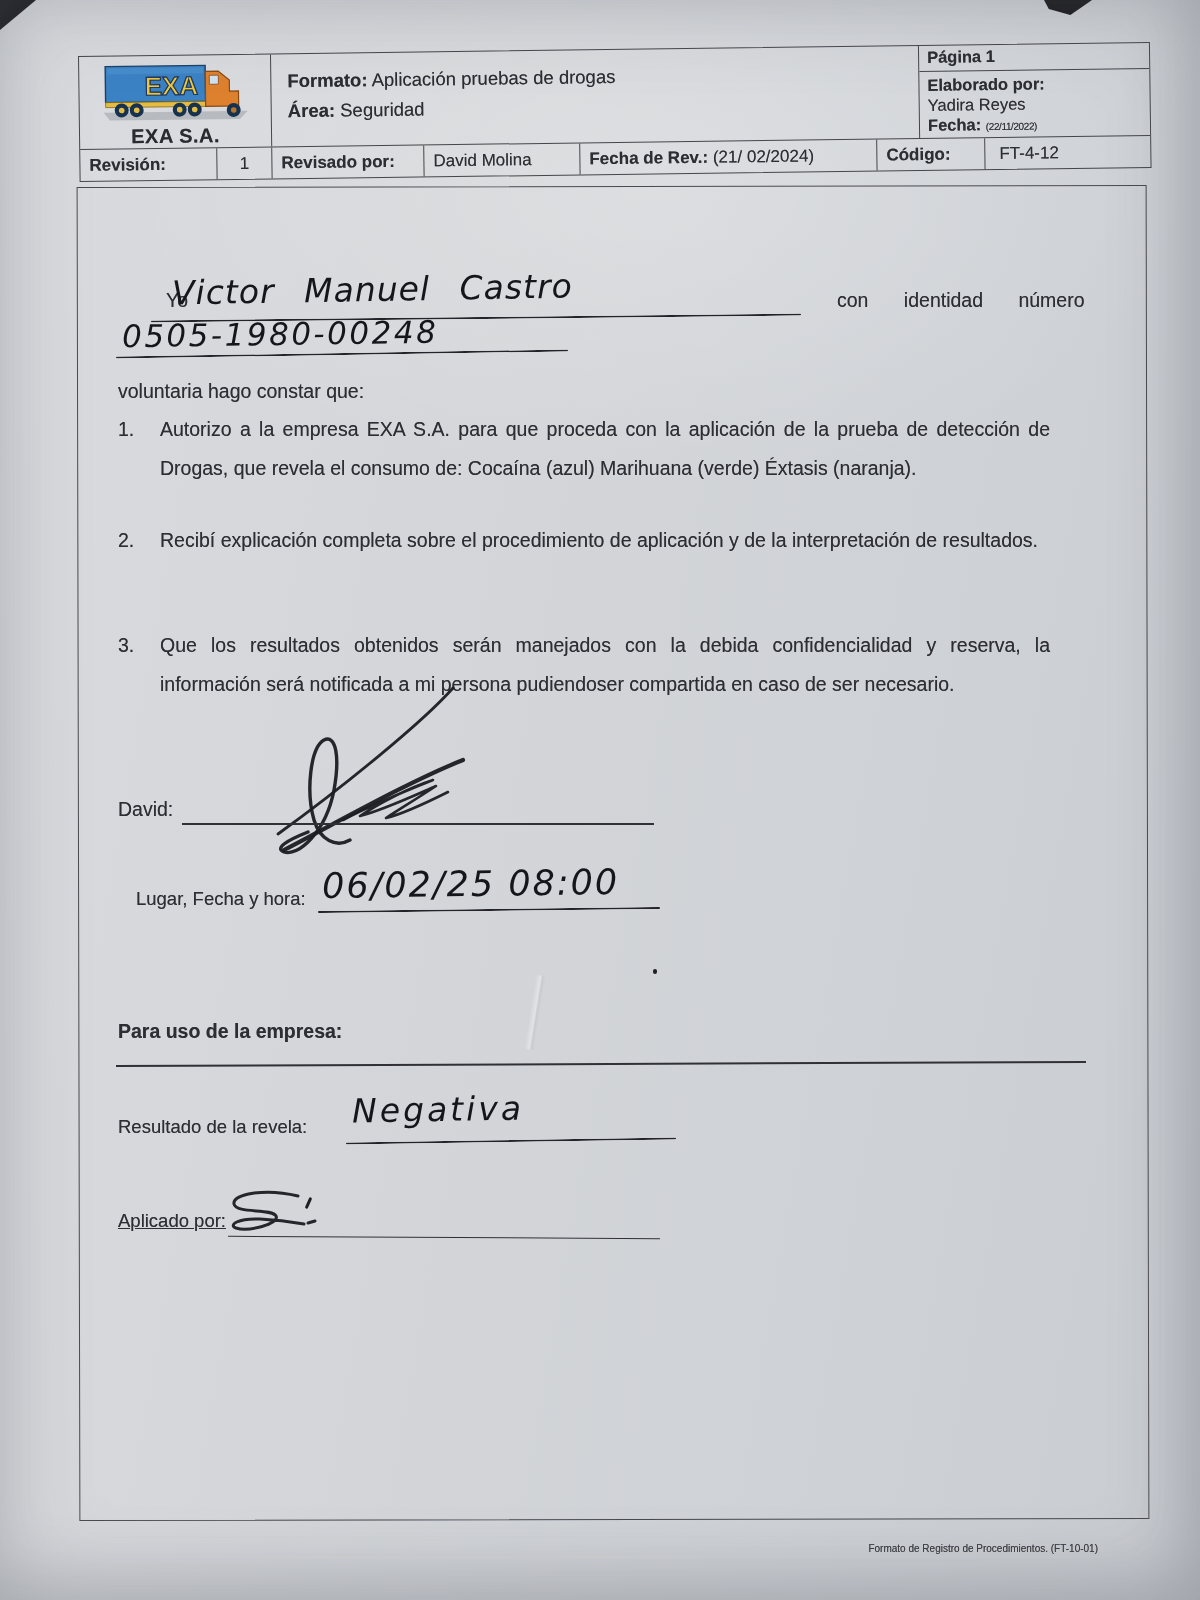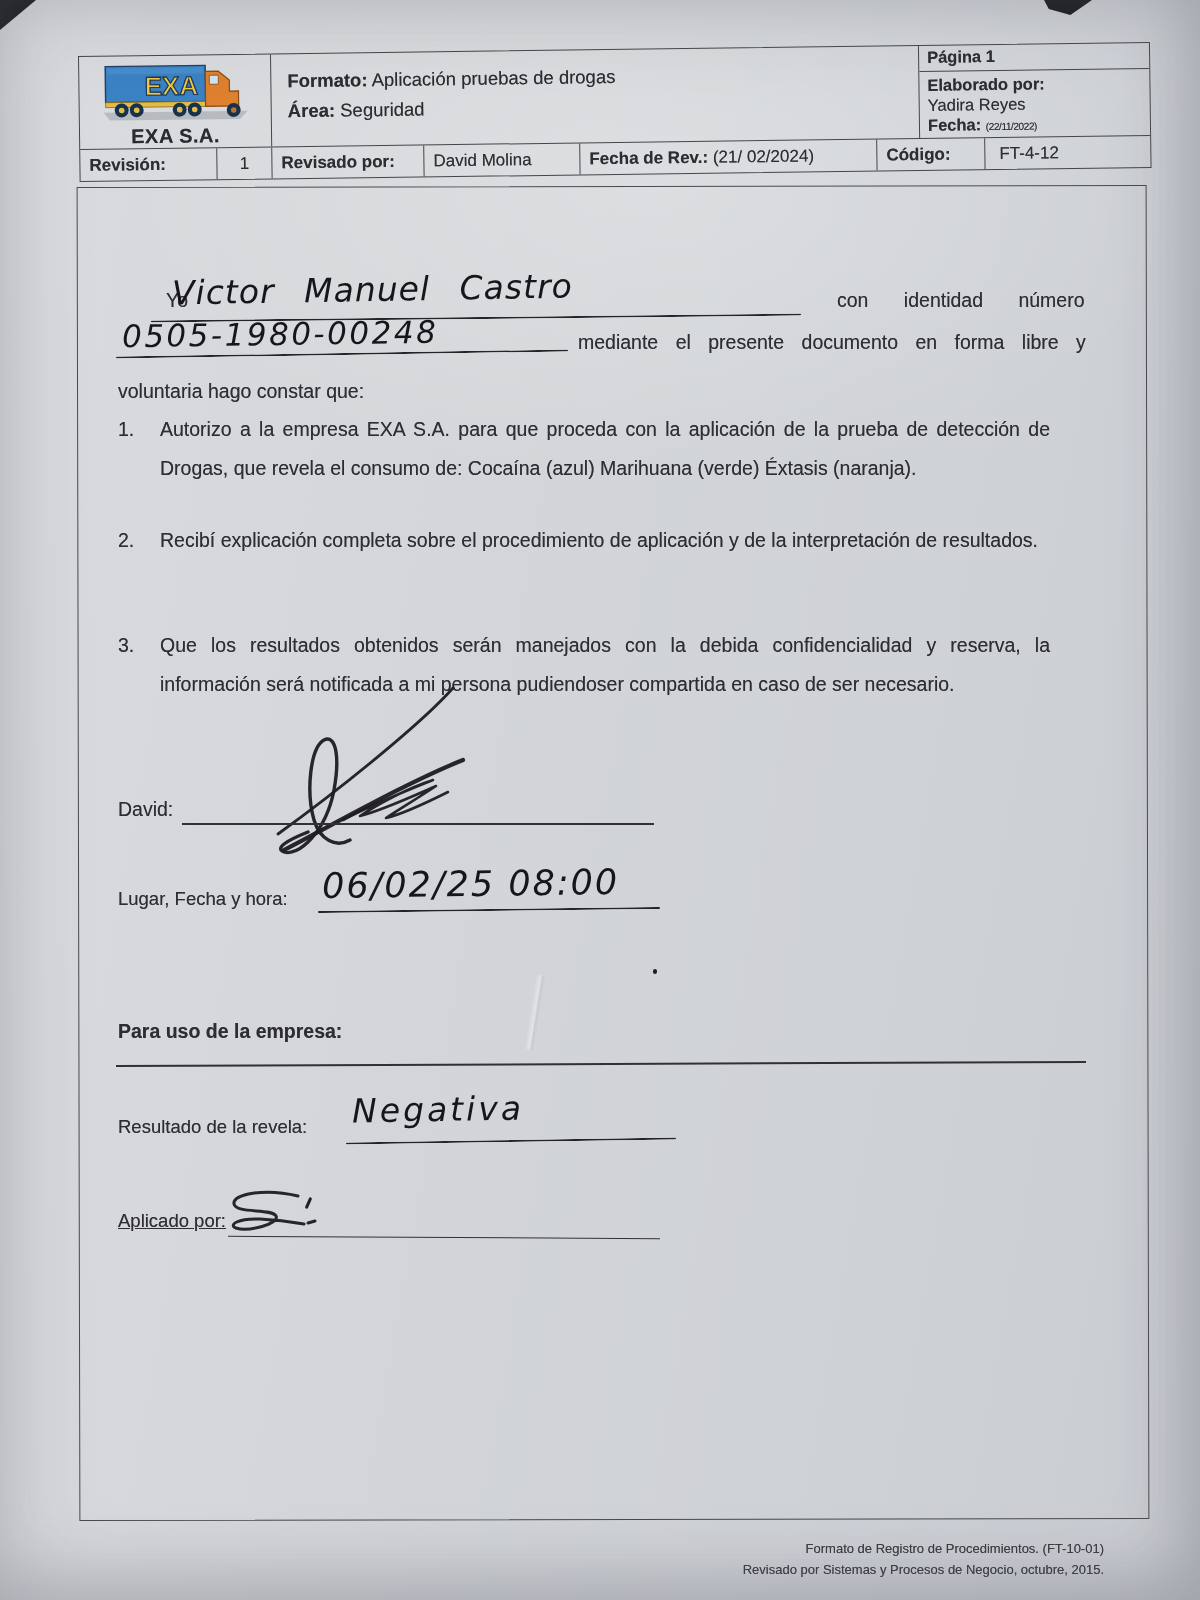--- a/index.html
+++ b/index.html
@@ -55,22 +55,22 @@
 
   .line{position:absolute;border-top:2.2px solid #303036;height:0;}
   .penline{position:absolute;border-top:2.6px solid #232329;height:0;border-radius:2px;}
 
   .hw{font-family:"DejaVu Sans", sans-serif;font-style:italic;color:#15151b;white-space:nowrap;}
 
   .item{position:absolute;left:118px;display:flex;line-height:39px;font-size:19.5px;}
   .item-num{width:42px;flex-shrink:0;}
   .item-text{width:890px;text-align:justify;text-align-last:left;}
 
-  .footer{position:absolute;left:14px;top:1538px;width:1090px;text-align:right;
-    font-size:13px;line-height:21px;color:#3c3c42;}
+  .footer{position:absolute;left:8px;top:1538px;width:1090px;text-align:right;
+    font-size:10px;line-height:21px;color:#3c3c42;}
 
   .ink-dot{position:absolute;left:653px;top:969px;width:4px;height:5px;background:#202026;border-radius:2px;}
   .apl-tick{position:absolute;left:307px;top:1197px;width:3px;height:12px;background:#1e1e24;
     border-radius:2px;transform:rotate(24deg);}
   svg .pen{fill:none;stroke:#1b1b22;stroke-linecap:round;stroke-linejoin:round;opacity:.95;}
 </style>
 </head>
 <body>
 
 <div id="page">
@@ -134,21 +134,20 @@
 
   <div class="body-box"></div>
 
   <span class="abs print fs19" style="left:118px;top:289px;margin-left:48px;">Yo</span>
   <span class="abs hw" style="left:172px;top:270px;font-size:33px;letter-spacing:1px;word-spacing:18px;transform:rotate(-1deg);">Victor Manuel Castro</span>
   <div class="penline" style="left:151px;top:317px;width:650px;transform:rotate(-0.6deg);"></div>
   <span class="abs print fs19" style="left:837px;top:289px;word-spacing:30px;white-space:nowrap;">con identidad número</span>
 
   <span class="abs hw" style="left:122px;top:316px;font-size:31px;letter-spacing:2.5px;transform:rotate(-0.8deg);">0505-1980-00248</span>
   <div class="penline" style="left:116px;top:353px;width:452px;transform:rotate(-0.9deg);"></div>
-  <span class="abs print fs19" style="left:578px;top:331px;word-spacing:12px;white-space:nowrap;">mediante el presente documento en forma libre y</span>
 
   <span class="abs print fs19" style="left:118px;top:363px;margin-top:17px;">voluntaria hago constar que:</span>
 
   <div class="item print" style="top:410px;">
     <div class="item-num">1.</div>
     <div class="item-text">Autorizo a la empresa EXA S.A. para que proceda con la aplicación de la prueba de detección de Drogas, que revela el consumo de: Cocaína (azul) Marihuana (verde) Éxtasis (naranja).</div>
   </div>
   <div class="item print" style="top:521px;">
     <div class="item-num">2.</div>
     <div class="item-text">Recibí explicación completa sobre el procedimiento de aplicación y de la interpretación de resultados.</div>
@@ -160,21 +159,21 @@
 
   <svg class="abs" style="left:248px;top:682px;" width="230" height="178" viewBox="0 0 230 178">
     <path class="pen" stroke-width="2.8" d="M205,6 C175,40 95,105 30,152"></path>
     <path class="pen" stroke-width="3.4" d="M60,150 C40,158 26,166 36,170 C50,175 78,150 86,108 C92,75 88,52 76,58 C62,66 58,110 66,138 C72,158 88,166 102,158"></path>
     <path class="pen" stroke-width="4.2" d="M36,168 C90,140 160,100 215,78"></path>
     <path class="pen" stroke-width="2.6" d="M95,138 C125,122 160,108 185,98 C160,106 130,122 112,134 C135,128 165,114 188,104 C170,116 150,128 138,136 C155,132 180,120 200,110"></path>
   </svg>
   <span class="abs print fs19" style="left:118px;top:798px;">David:</span>
   <div class="line" style="left:182px;top:823px;width:472px;"></div>
 
-  <span class="abs print fs18" style="left:118px;top:888px;">Lugar, Fecha y hora:</span>
+  <span class="abs print fs18" style="left:136px;top:888px;">Lugar, Fecha y hora:</span>
   <span class="abs hw" style="left:322px;top:864px;font-size:35px;letter-spacing:2px;transform:rotate(-0.8deg);">06/02/25  08:00</span>
   <div class="penline" style="left:318px;top:909px;width:342px;transform:rotate(-0.7deg);"></div>
 
   <div class="ink-dot"></div>
 
   <span class="abs print fs19 b" style="left:118px;top:1020px;">Para uso de la empresa:</span>
   <div class="line" style="left:116px;top:1063px;width:970px;border-top-width:2.6px;transform:rotate(-0.25deg);"></div>
 
   <span class="abs print fs18" style="left:118px;top:1116px;">Resultado de la revela:</span>
   <span class="abs hw" style="left:352px;top:1090px;font-size:33px;letter-spacing:3px;transform:rotate(-1deg);">Negativa</span>
@@ -183,15 +182,14 @@
   <span class="abs print fs18" style="left:118px;top:1210px;text-decoration:underline;">Aplicado por:</span>
   <svg class="abs" style="left:220px;top:1186px;" width="100" height="60" viewBox="0 0 100 60">
     <path class="pen" stroke-width="3" d="M78,10 C45,2 12,8 14,18 C16,28 52,22 56,30 C60,38 28,46 16,42 C8,39 18,32 40,33 C58,34 72,36 84,38"></path>
     <path class="pen" stroke-width="3" d="M88,37 l7,-2"></path>
   </svg>
   <div class="apl-tick"></div>
   <div class="line" style="left:228px;top:1237px;width:432px;border-top-width:1.8px;transform:rotate(0.3deg);"></div>
 
   <div class="footer print">
     <div>Formato de Registro de Procedimientos.  (FT-10-01)</div>
-    <div>Revisado por Sistemas y Procesos de Negocio, octubre, 2015.</div>
   </div>
 </div>
 
 </body></html>

